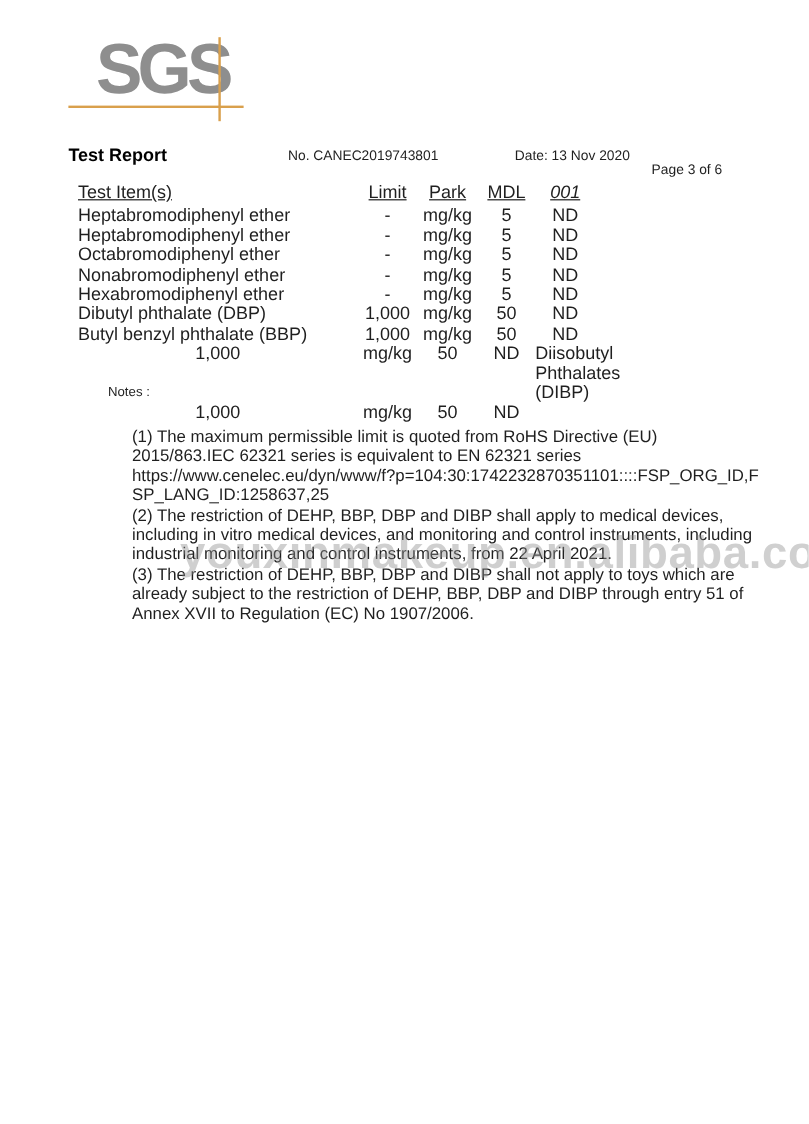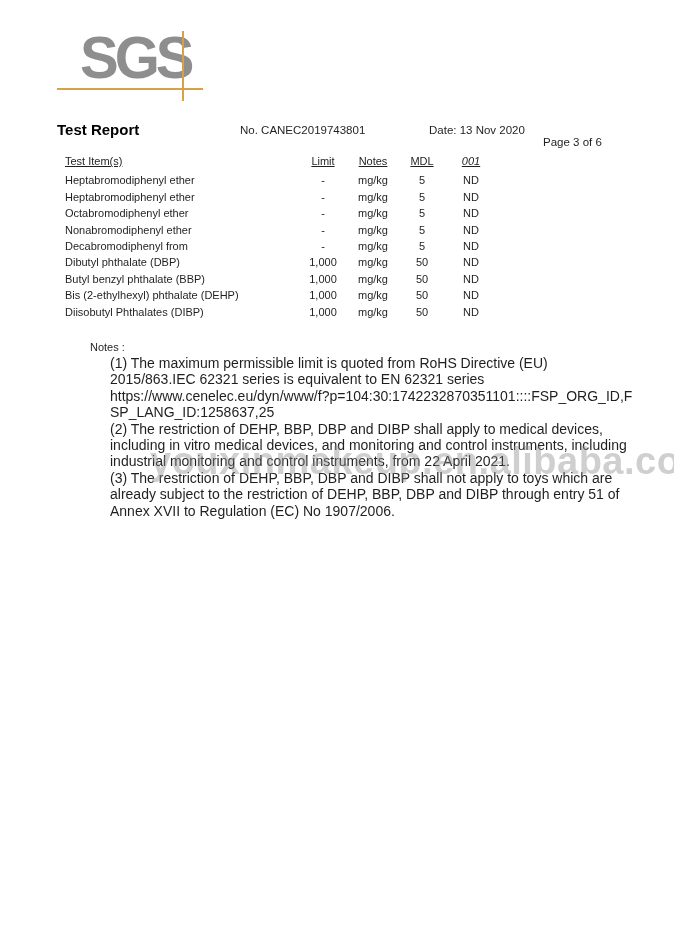--- a/index.html
+++ b/index.html
@@ -14,28 +14,28 @@
 
   
   .title{position:absolute;left:57px;top:121px;font-size:15px;font-weight:bold;color:#000;text-align:right;}
   .rep-no{position:absolute;left:240px;top:124px;font-size:11.5px;text-align:right;}
   .rep-date{position:absolute;left:413px;top:124px;font-size:11.5px;padding-left:16px;}
   .rep-page{position:absolute;left:543px;top:124px;font-size:11.5px;margin-top:12px;}
 
   
   .rtable{position:absolute;left:65px;top:153px;display:grid;
           grid-template-columns:233px 50px 50px 48px 50px;
-          font-size:11px;line-height:16.4px;}
+          font-size:15px;line-height:16.4px;}
   .rtable .th{text-decoration:underline;padding-bottom:3px;}
   .rtable .c{text-align:center;}
   .rtable .l{text-align:left;}
   .rtable .it{font-style:italic;}
 
   
-  .notes-label{position:absolute;left:57px;top:341px;font-size:11px;padding-left:33px;}
+  .notes-label{position:absolute;left:57px;top:321px;font-size:11px;padding-left:33px;}
   .notes-body{position:absolute;left:110px;top:355px;width:524px;font-size:14px;line-height:16.4px;}
   .note-url{word-break:break-all;}
   .notes-body a{color:#1f1f1f;text-decoration:none;}
 
   
   .watermark{position:absolute;left:150px;top:440px;font-size:38px;font-weight:bold;
              color:#8f8f8f;opacity:.42;letter-spacing:.5px;white-space:nowrap;pointer-events:none;}
 
   
   .company-lines{position:absolute;left:34px;top:903px;width:152px;z-index:1;
@@ -67,21 +67,21 @@
   <div class="logo-vline"></div>
 
   <div class="title">Test Report</div>
   <div class="rep-no">No. CANEC2019743801</div>
   <div class="rep-date">Date: 13 Nov 2020</div>
   <div class="rep-page">Page 3 of 6</div>
 
   <div class="rtable">
     <span class="th l">Test Item(s)</span>
     <span class="th c">Limit</span>
-    <span class="th c">Notes</span>
+    <span class="th c">Park</span>
     <span class="th c">MDL</span>
     <span class="th c it">001</span>
 
     <span class="l">Heptabromodiphenyl ether</span>
     <span class="c">-</span>
     <span class="c">mg/kg</span>
     <span class="c">5</span>
     <span class="c">ND</span>
 
     <span class="l">Heptabromodiphenyl ether</span>
@@ -95,39 +95,38 @@
     <span class="c">mg/kg</span>
     <span class="c">5</span>
     <span class="c">ND</span>
 
     <span class="l">Nonabromodiphenyl ether</span>
     <span class="c">-</span>
     <span class="c">mg/kg</span>
     <span class="c">5</span>
     <span class="c">ND</span>
 
-    <span class="l">Decabromodiphenyl from</span>
+    <span class="l">Hexabromodiphenyl ether</span>
     <span class="c">-</span>
     <span class="c">mg/kg</span>
     <span class="c">5</span>
     <span class="c">ND</span>
 
     <span class="l">Dibutyl phthalate (DBP)</span>
     <span class="c">1,000</span>
     <span class="c">mg/kg</span>
     <span class="c">50</span>
     <span class="c">ND</span>
 
     <span class="l">Butyl benzyl phthalate (BBP)</span>
     <span class="c">1,000</span>
     <span class="c">mg/kg</span>
     <span class="c">50</span>
     <span class="c">ND</span>
 
-    <span class="l">Bis (2-ethylhexyl) phthalate (DEHP)</span>
     <span class="c">1,000</span>
     <span class="c">mg/kg</span>
     <span class="c">50</span>
     <span class="c">ND</span>
 
     <span class="l">Diisobutyl Phthalates (DIBP)</span>
     <span class="c">1,000</span>
     <span class="c">mg/kg</span>
     <span class="c">50</span>
     <span class="c">ND</span>

